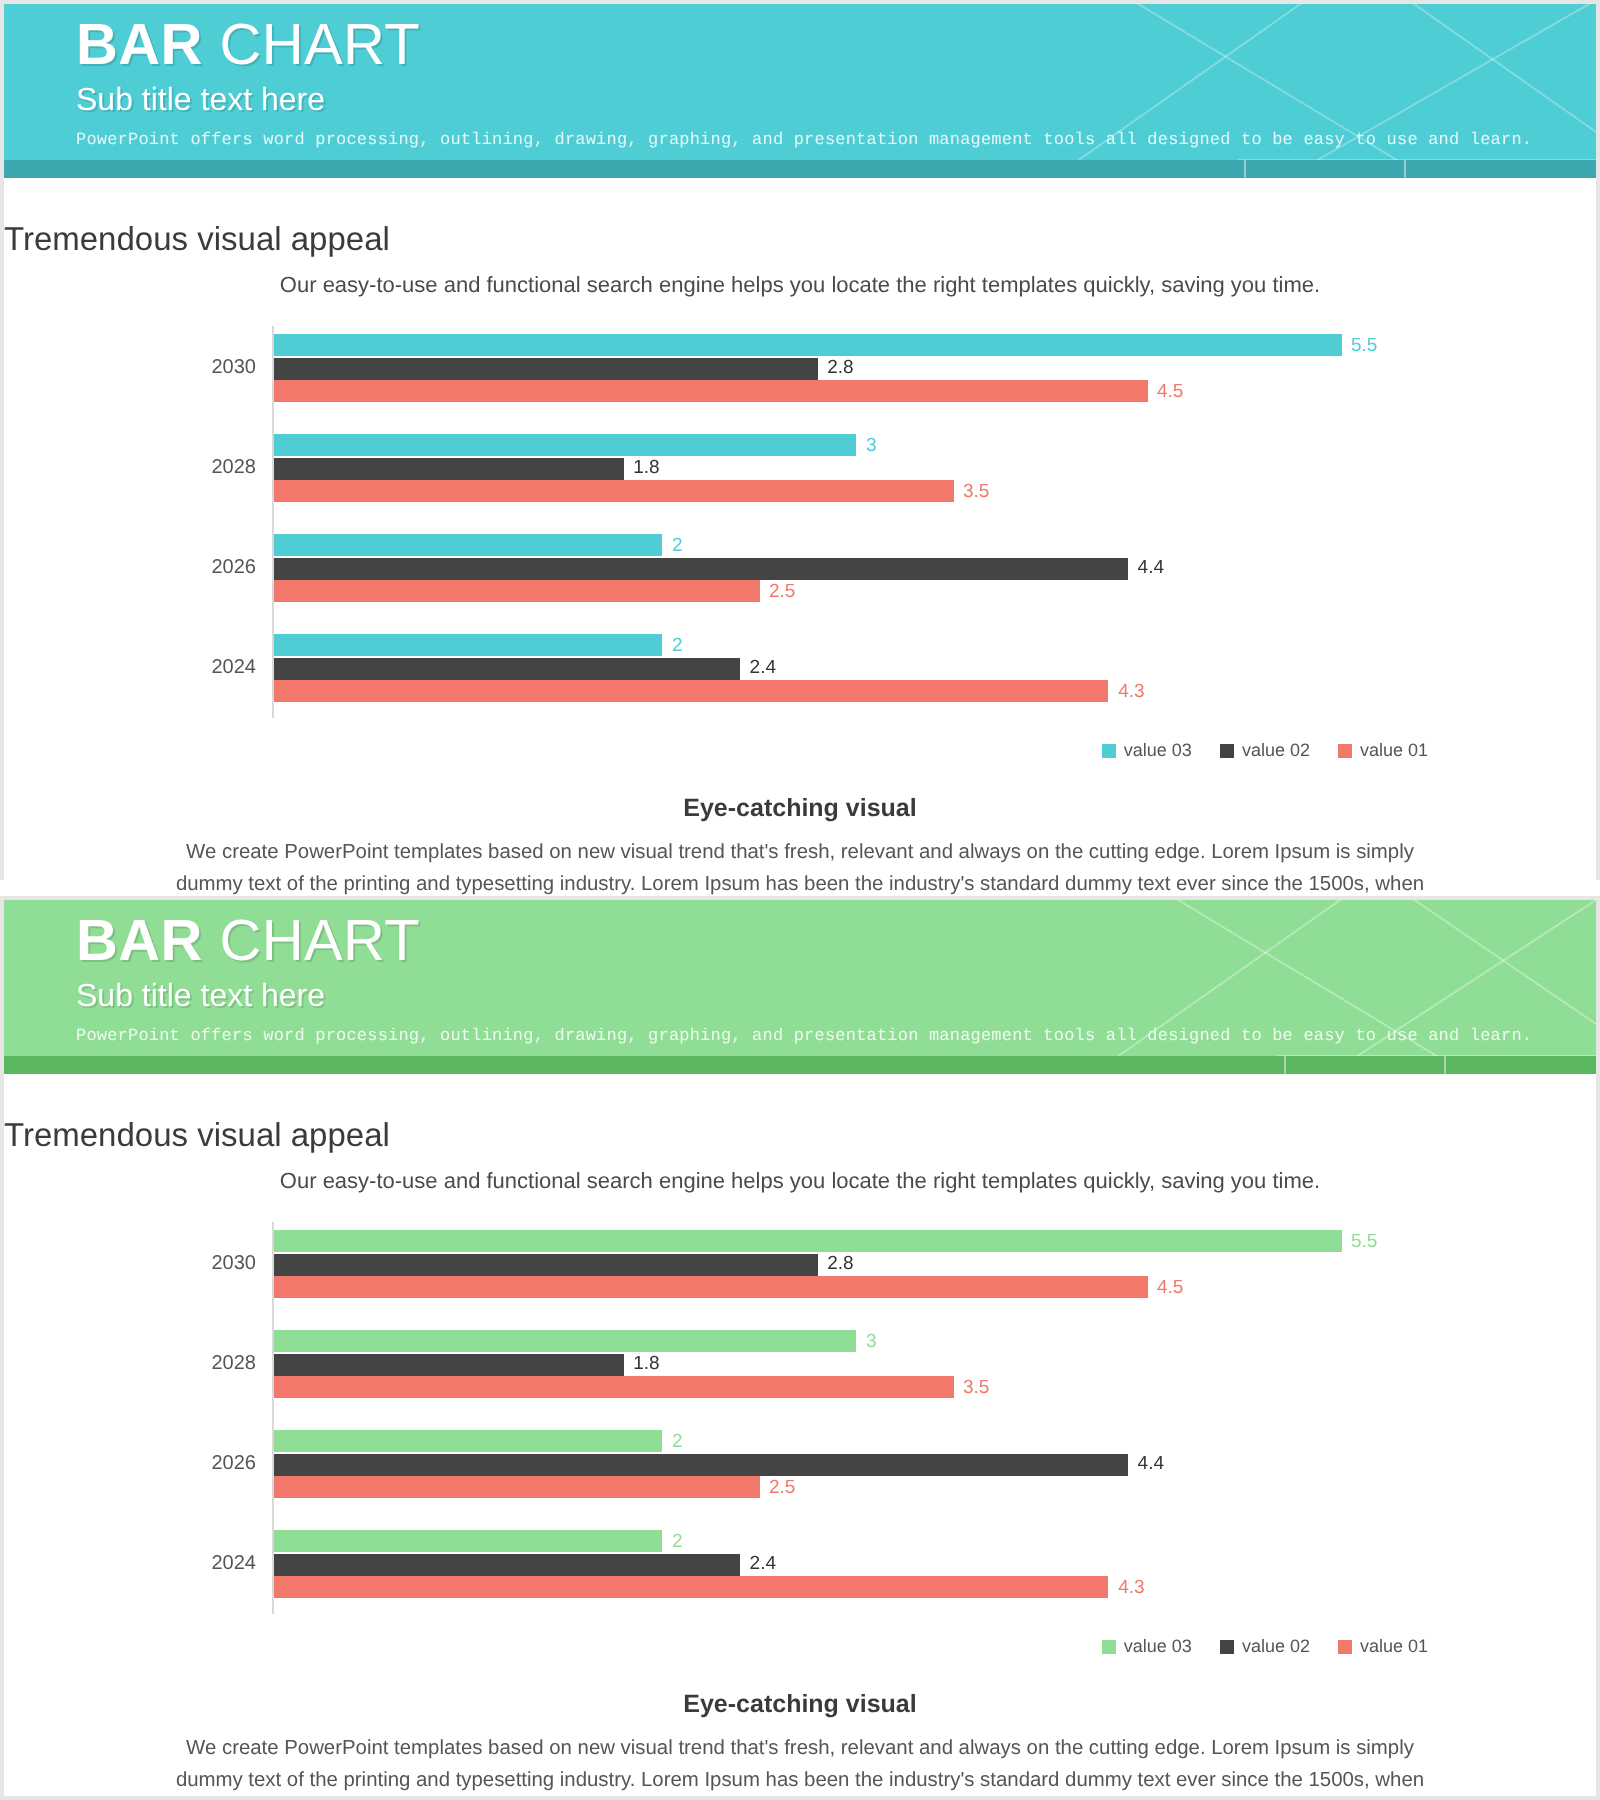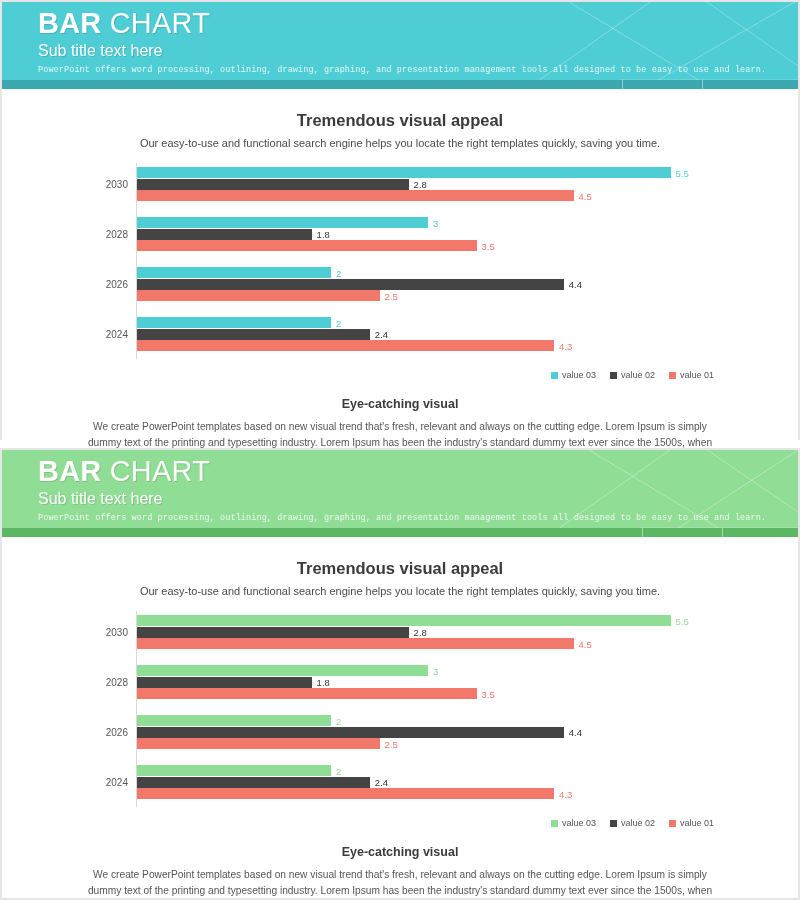--- a/index.html
+++ b/index.html
@@ -92,23 +92,22 @@
   
   .theme-teal .banner { background: #4ecdd4; }
   .theme-teal .banner-strip { background: #3aa8ae; }
   
   .theme-green .banner { background: #90dd95; }
   .theme-green .banner-strip { background: #5cb763; }
 
   
   .body-area { padding: 0; }
   .chart-title {
-    text-align: center;
     font-size: 16.5px;
-    font-weight: bold;
+    font-weight: normal;
     color: #3b3b3b;
     margin-top: 22px;
   }
   .chart-subtitle {
     text-align: center;
     font-size: 11px;
     color: #4a4a4a;
     margin-top: 7px;
   }
 

